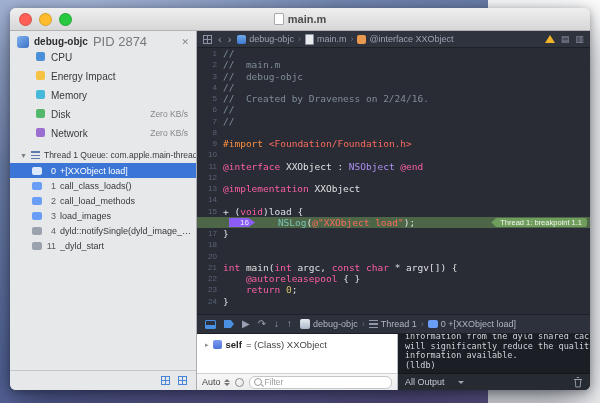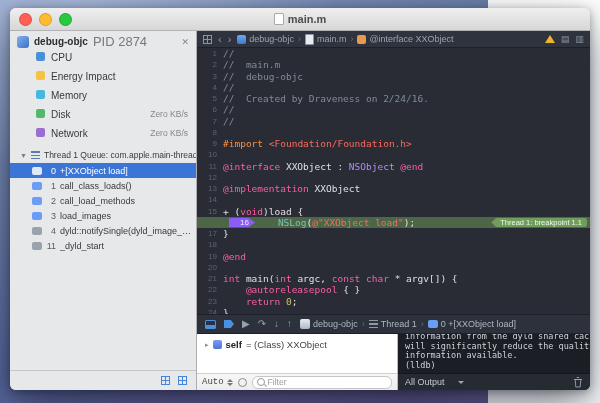--- a/index.html
+++ b/index.html
@@ -79,21 +79,21 @@
   .bp-toggle{width:10px;height:8px;background:#4a90e2;clip-path:polygon(0 0,68% 0,100% 50%,68% 100%,0 100%);}
   .dbg-btn{color:#98a1b1;font-size:10px;line-height:1;}
   
   .debugarea{height:56px;flex:0 0 auto;display:flex;min-height:0;border-top:1px solid #1d2027;}
   .varpane{width:200px;flex:0 0 auto;background:#ffffff;border-right:1px solid #b9bcc2;display:flex;flex-direction:column;min-height:0;gap:8px;}
   .var-row{height:15px;display:flex;align-items:center;gap:4px;padding:3px 4px 0 8px;font-size:9.5px;color:#444;}
   .var-disc{font-size:7px;color:#8a8d92;}
   .var-icon{width:9px;height:9px;border-radius:2px;background:linear-gradient(#7e9df0,#4c74d8);flex:0 0 auto;}
   .var-name{font-weight:bold;color:#222;}
   .vartoolbar{margin-top:auto;height:16px;background:linear-gradient(#f7f7f7,#ececec);border-top:1px solid #cfcfcf;display:flex;align-items:center;gap:5px;padding:0 5px;font-size:9px;color:#444;}
-  .scope{display:flex;align-items:center;gap:3px;font-family:Liberation Mono, monospace;}
+  .scope{display:flex;align-items:center;gap:3px;}
   .updown{display:inline-flex;flex-direction:column;gap:1px;}
   .updown i{display:block;width:0;height:0;border-left:3px solid transparent;border-right:3px solid transparent;border-bottom:3px solid #777;}
   .updown i.dn{border-bottom:none;border-top:3px solid #777;}
   .flat-filter{width:9px;height:9px;border:1px solid #8a8a8a;border-radius:50%;box-sizing:border-box;}
   .filter-field{flex:1;height:11px;background:#fff;border:1px solid #c6c6c6;border-radius:6px;display:flex;align-items:center;gap:3px;padding:0 4px;min-width:0;}
   .mag{width:6px;height:6px;border:1px solid #999;border-radius:50%;position:relative;flex:0 0 auto;}
   .mag::after{content:"";position:absolute;width:3px;height:1px;background:#999;transform:rotate(45deg);right:-3px;bottom:-1px;}
   .filter-field input{border:none;outline:none;background:transparent;width:100%;font-size:8.5px;color:#333;font-family:"Liberation Sans",sans-serif;padding:0;}
   .filter-field input::placeholder{color:#9a9a9a;}
   .consolepane{flex:1;background:#1b1e24;display:flex;flex-direction:column;min-width:0;min-height:0;}
@@ -238,21 +238,20 @@
             <div class="code-line"><span class="gutter">9</span><span class="code-text"><span class="tk-pp">#import</span><span class="tk-pl"> </span><span class="tk-st">&lt;Foundation/Foundation.h&gt;</span></span></div>
             <div class="code-line"><span class="gutter">10</span><span class="code-text"></span></div>
             <div class="code-line"><span class="gutter">11</span><span class="code-text"><span class="tk-kw">@interface</span><span class="tk-pl"> XXObject : </span><span class="tk-ty">NSObject</span><span class="tk-pl"> </span><span class="tk-kw">@end</span></span></div>
             <div class="code-line"><span class="gutter">12</span><span class="code-text"></span></div>
             <div class="code-line"><span class="gutter">13</span><span class="code-text"><span class="tk-kw">@implementation</span><span class="tk-pl"> XXObject</span></span></div>
             <div class="code-line"><span class="gutter">14</span><span class="code-text"></span></div>
             <div class="code-line"><span class="gutter">15</span><span class="code-text"><span class="tk-pl">+ (</span><span class="tk-kw">void</span><span class="tk-pl">)load {</span></span></div>
             <div class="code-line bp"><span class="gutter bpg">16</span><span class="code-text"><span class="tk-pl">    </span><span class="tk-fn">NSLog</span><span class="tk-pl">(</span><span class="tk-st">@"XXObject load"</span><span class="tk-pl">);</span></span><span class="bp-badge">Thread 1: breakpoint 1.1</span></div>
             <div class="code-line"><span class="gutter">17</span><span class="code-text"><span class="tk-pl">}</span></span></div>
             <div class="code-line"><span class="gutter">18</span><span class="code-text"></span></div>
-            <div class="code-line"><span class="gutter">19</span><span class="code-text"><span class="tk-kw">@end</span></span></div>
             <div class="code-line"><span class="gutter">20</span><span class="code-text"></span></div>
             <div class="code-line"><span class="gutter">21</span><span class="code-text"><span class="tk-kw">int</span><span class="tk-pl"> main(</span><span class="tk-kw">int</span><span class="tk-pl"> argc, </span><span class="tk-kw">const</span><span class="tk-pl"> </span><span class="tk-kw">char</span><span class="tk-pl"> * argv[]) {</span></span></div>
             <div class="code-line"><span class="gutter">22</span><span class="code-text"><span class="tk-pl">    </span><span class="tk-kw">@autoreleasepool</span><span class="tk-pl"> { }</span></span></div>
             <div class="code-line"><span class="gutter">23</span><span class="code-text"><span class="tk-pl">    </span><span class="tk-kw">return</span><span class="tk-pl"> </span><span class="tk-nm">0</span><span class="tk-pl">;</span></span></div>
             <div class="code-line"><span class="gutter">24</span><span class="code-text"><span class="tk-pl">}</span></span></div>
           </div>
 
         <div class="debugbar">
           <span class="db-icons">
             <span class="hidedbg"></span>

